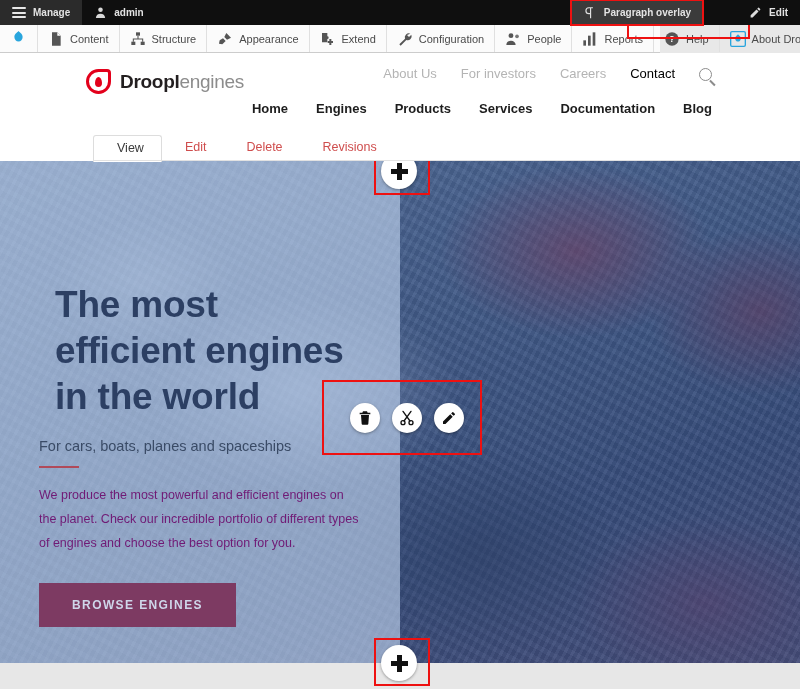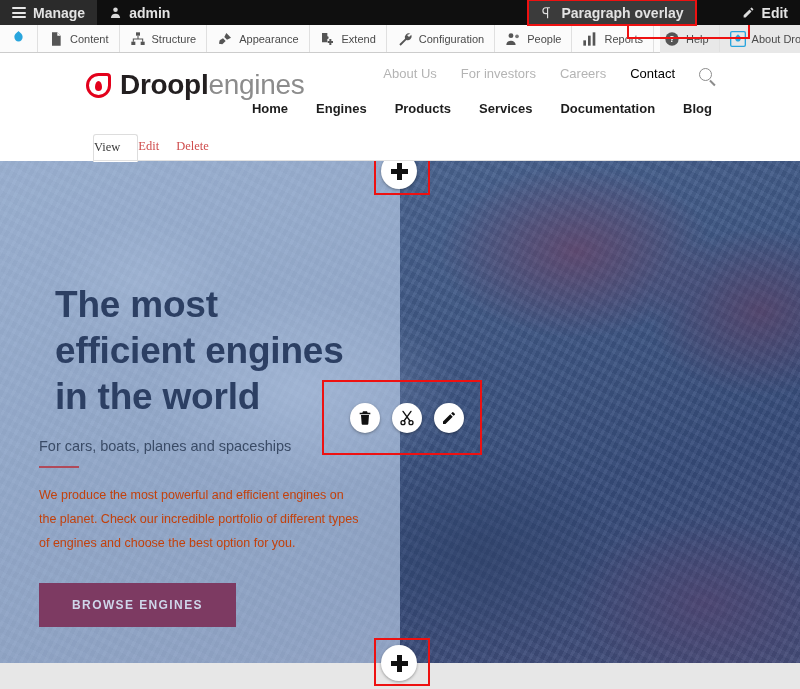--- a/index.html
+++ b/index.html
@@ -17,21 +17,21 @@
     position: absolute; top: 0; left: 0;
     width: 800px; height: 25px;
     background: #0f0f0f;
     display: flex; align-items: stretch;
     z-index: 60;
   }
   .ab-item {
     display: flex; align-items: center; gap: 7px;
     padding: 0 12px;
     color: #e3e3e3;
-    font-size: 14px;
+    font-size: 10px;
     font-weight: bold;
     white-space: nowrap;
   }
   .ab-item.manage { background: #2b2b2b; }
   .ab-spacer { flex: 1 1 auto; }
   .ab-right { display: flex; align-items: stretch; gap: 34px; }
   .ab-item.overlay-btn {
     background: #3b3b3b;
     position: relative;
   }
@@ -86,21 +86,21 @@
     position: relative;
     transform: rotate(0deg);
   }
   .logo-mark::after {
     content: "";
     position: absolute; left: 6px; top: 5px;
     width: 7px; height: 10px;
     background: #e3001b;
     border-radius: 50% 50% 50% 50% / 60% 60% 40% 40%;
   }
-  .logo-text { font-size: 28px; letter-spacing: -0.3px; }
+  .logo-text { font-size: 19px; letter-spacing: -0.3px; }
   .logo-text .b { font-weight: bold; color: #231f20; }
   .logo-text .l { color: #8c8c8c; }
 
   .top-links {
     position: absolute; right: 88px; top: 13px;
     display: flex; align-items: flex-end; gap: 24px;
     font-size: 13px; color: #b4b4b4;
   }
   .search-ic {
     width: 13px; height: 13px;
@@ -128,23 +128,22 @@
     background: #fff;
     z-index: 40;
   }
   .tabs-inner {
     position: absolute; left: 93px; top: 0;
     display: flex; align-items: flex-end; gap: 0;
     height: 31px;
   }
   .tab {
     font-size: 12.5px;
-    padding: 5px 17px 7px 0;
+    padding: 5px 17px 7px 23px;
     color: #cf4d4d;
-    font-family: Liberation Serif, serif;
   }
   .tab.active {
     color: #3a3a3a;
     background: #fff;
     border: 1px solid #ddd;
     border-bottom: none;
     border-radius: 3px 3px 0 0;
     margin-bottom: -1px;
   }
   .tabs-rule {
@@ -200,21 +199,21 @@
   }
   .hero .rule {
     width: 40px; height: 2px;
     background: #b04a5a;
     margin: 12px 0 15px 0;
   }
   .hero .body {
     margin: 0;
     font-size: 12.5px;
     line-height: 1.95;
-    color: #c2410c;
+    color: #701a75;
     width: 322px;
   }
   .cta {
     display: inline-block;
     margin-top: 27px;
     padding: 15px 28px;
     background: #7d3a62;
     color: #cfd6ea;
     font-size: 12px;
     font-weight: bold;
@@ -431,20 +430,21 @@
     <span>Documentation</span>
     <span>Blog</span>
   </div>
 </div>
 
 <div class="tabs-bar">
   <div class="tabs-inner">
     <div class="tab active">View</div>
     <div class="tab">Edit</div>
     <div class="tab">Delete</div>
+    <div class="tab">Revisions</div>
   </div>
   <div class="tabs-rule"></div>
 </div>
 
 <div class="hero">
   <div class="hero-photo"></div>
   <div class="hero-tint-right"></div>
   <div class="hero-tint-left"></div>
 
   <div class="hero-content">

